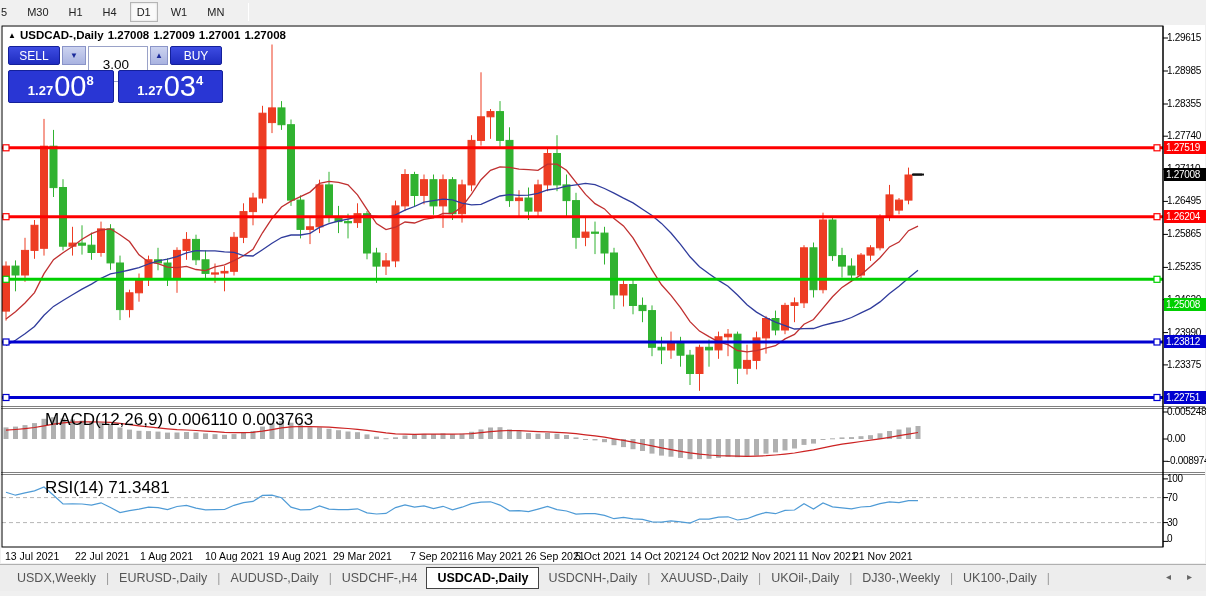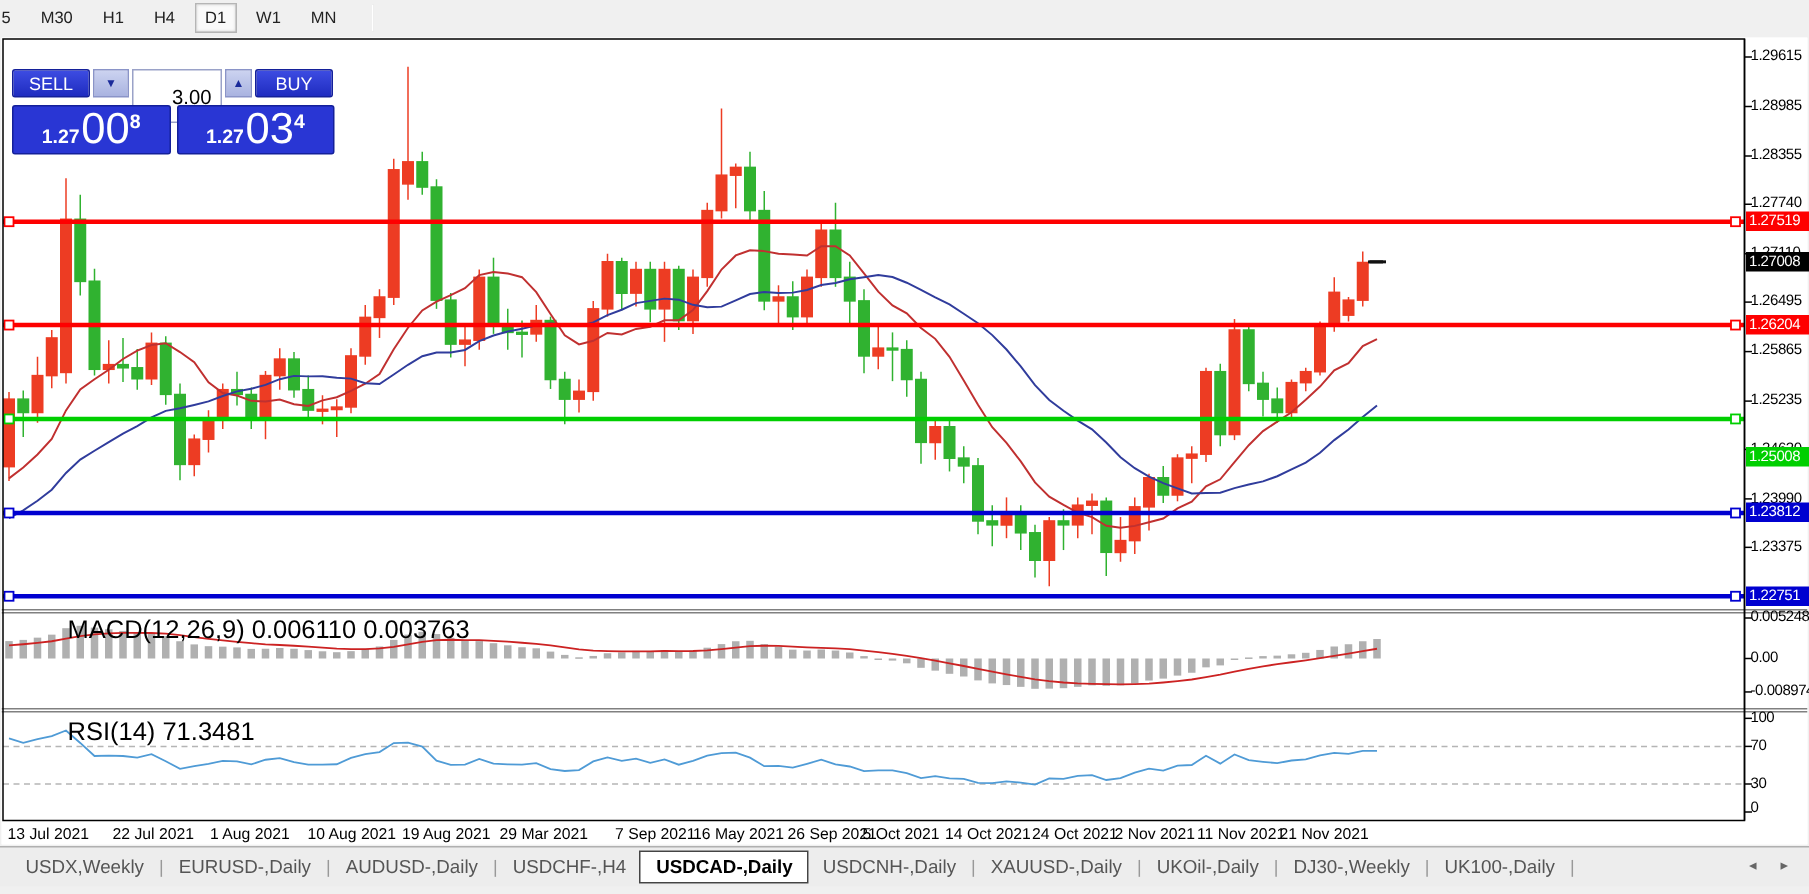--- a/index.html
+++ b/index.html
@@ -36,21 +36,21 @@
   
   .trade-panel { position:absolute; left:8px; top:46px; width:215px; height:58px; }
   .tp-row1 { position:absolute; left:0; top:0; width:215px; height:19px; display:flex; gap:2px; }
   .btn-blue { background:linear-gradient(#3d4ce2,#1f2cc0); border:1px solid #14209a; border-radius:2px;
               color:#fff; font-size:12px; display:flex; align-items:center; justify-content:center; cursor:pointer; }
   .sell-btn,.buy-btn { width:52px; height:19px; }
   .spin { width:24px; height:19px; background:linear-gradient(#ccd3f0,#a9b3e0); border:1px solid #8a94c8;
           color:#1a2a9a; font-size:8px; display:flex; align-items:center; justify-content:center; cursor:pointer; }
   .spin.up { width:18px; }
   .vol { width:60px; height:36px; border:1px solid #9aa2c8; font-size:13.5px; text-align:right;
-         padding-right:6px; font-family:"Liberation Sans", sans-serif; color:#000; }
+         padding-right:18px; font-family:"Liberation Sans", sans-serif; color:#000; }
   .tp-row2 { position:absolute; left:0; top:24px; width:215px; height:33px; display:flex; gap:4px; }
   .price-box { flex:1; background:linear-gradient(#3codoe0,#202dc2); background:#2936d4; border:1px solid #14209a;
                border-radius:2px; color:#fff; display:flex; align-items:flex-end; justify-content:center;
                padding-bottom:1px; cursor:pointer; }
   .price-box .pfx { font-size:13px; font-weight:bold; margin:0 1px 3px 0; }
   .price-box .big { font-size:29px; line-height:29px; }
   .price-box .sup { font-size:13px; font-weight:bold; align-self:flex-start; margin-top:2px; }
 
   
   .tabbar { position:absolute; left:0; top:564px; width:1206px; height:27px; background:#ededed;
@@ -413,20 +413,23 @@
         <line x1="1162" y1="414.0" x2="1167" y2="414.0" stroke="#000"></line>
         <line x1="1162" y1="436.3" x2="1167" y2="436.3" stroke="#000"></line>
         <line x1="1162" y1="453.9" x2="1167" y2="453.9" stroke="#000"></line>
         <line x1="1162" y1="472.6" x2="1167" y2="472.6" stroke="#000"></line>
         <line x1="1162" y1="497.6" x2="1167" y2="497.6" stroke="#000"></line>
         <line x1="1162" y1="516.4" x2="1167" y2="516.4" stroke="#000"></line>
       </svg>
   </div>
 
   <div class="overlay" id="overlay">
+    <div class="symbol-line">
+      <span class="tri">▲</span><span>USDCAD-,Daily</span><span>1.27008</span><span>1.27009</span><span>1.27001</span><span>1.27008</span>
+    </div>
 
     <div class="trade-panel">
       <div class="tp-row1">
         <div class="btn-blue sell-btn">SELL</div>
         <div class="spin">▼</div>
         <input class="vol" value="3.00" style="">
         <div class="spin up">▲</div>
         <div class="btn-blue buy-btn">BUY</div>
       </div>
       <div class="tp-row2">

